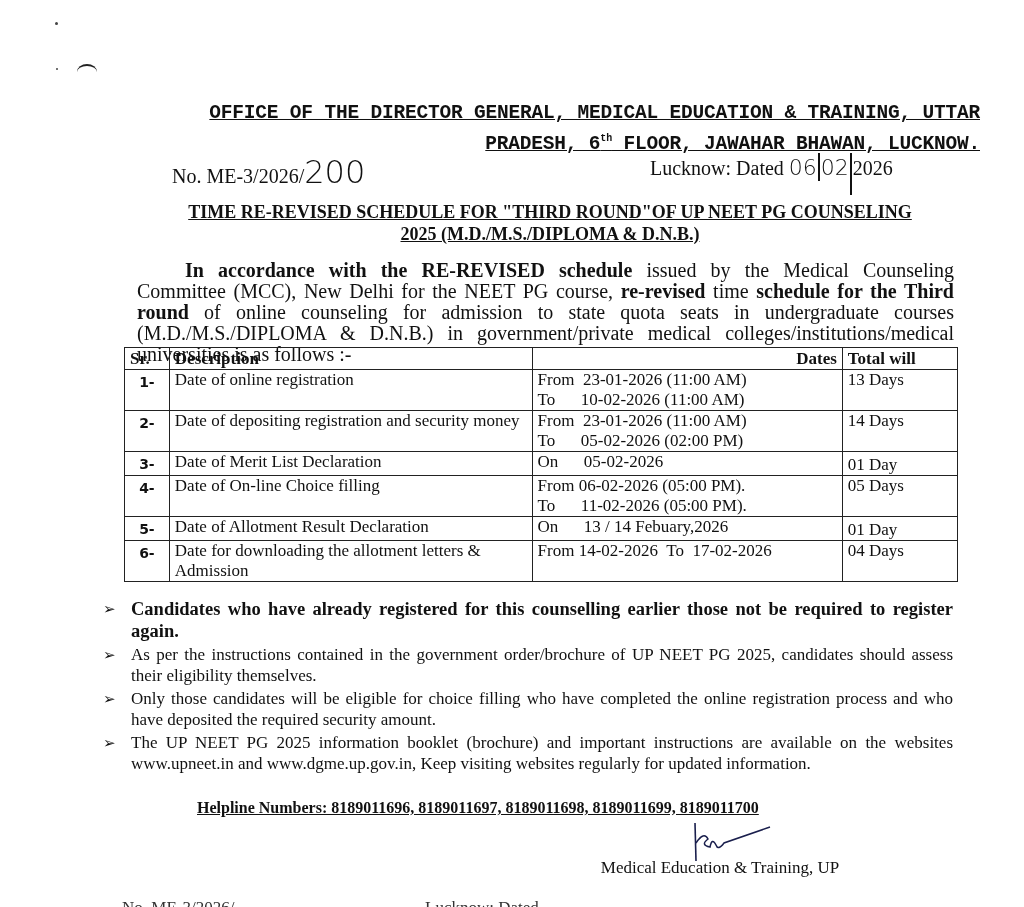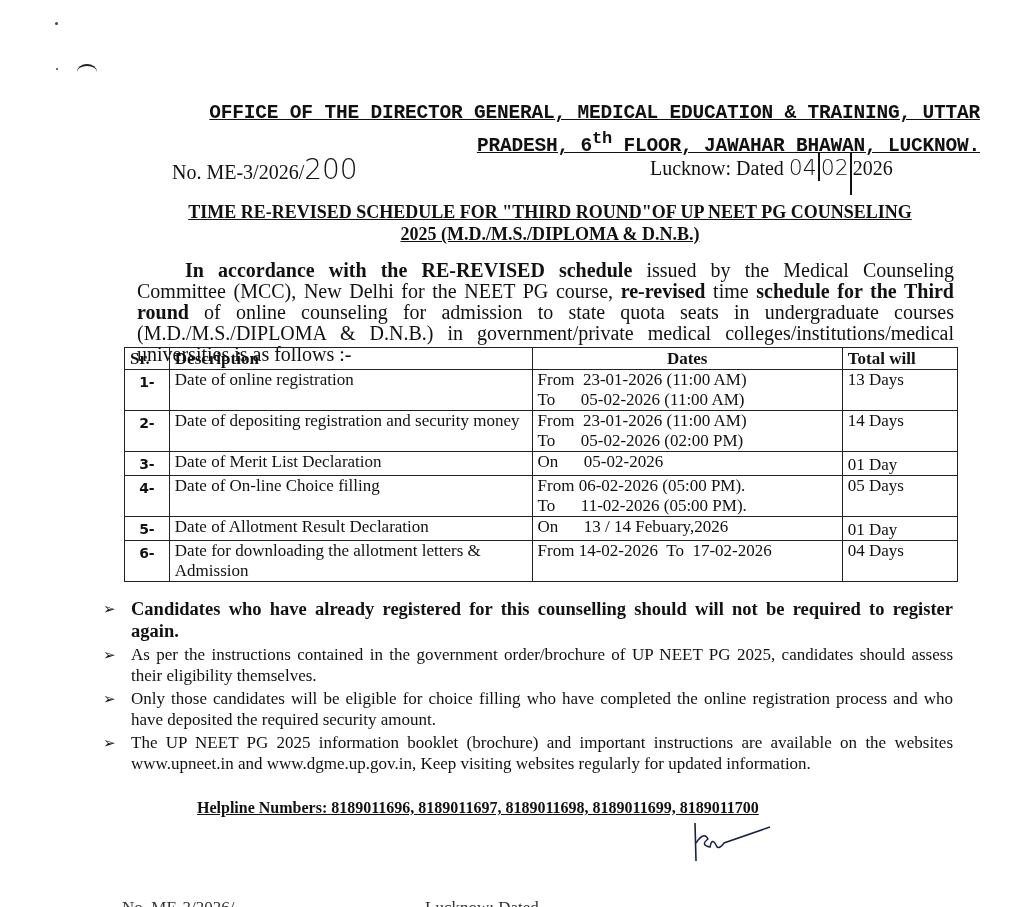--- a/index.html
+++ b/index.html
@@ -11,44 +11,44 @@
   .specks .dot { position: absolute; background: #444; border-radius: 50%; }
   .arc {
     position: absolute; left: 77px; top: 64px; width: 20px; height: 14px;
     border-top: 2px solid #222; border-radius: 50% 50% 0 0;
   }
   .hdr {
     left: 120px; width: 860px; text-align: right; font-weight: bold;
     text-decoration: underline; font-size: 19.5px; line-height: 23px;
     font-family: Liberation Mono, monospace; letter-spacing: -0.2px;
   }
-  .hdr sup { font-size: 17px; }
+  .hdr sup { font-size: 10px; }
   .refline { left: 172px; top: 153px; font-size: 20px; }
-  .refline .hand { font-family: "DejaVu Sans", sans-serif; font-size: 28px; font-weight: 300; }
+  .refline .hand { font-family: "DejaVu Sans", sans-serif; font-size: 32px; font-weight: 300; }
   .dateline { left: 650px; top: 153px; font-size: 20px; }
   .dateline .hand { font-family: "DejaVu Sans", sans-serif; font-size: 22px; font-weight: 300; }
   .dateline .bar { display: inline-block; width: 2px; height: 28px; background: #111; vertical-align: -6px; margin: 0 1px; }
   .dateline .bar.long { height: 42px; vertical-align: -20px; }
   .title {
     left: 120px; top: 201px; width: 860px; text-align: center; font-weight: bold;
     text-decoration: underline; font-size: 18px; line-height: 22px;
   }
   .para {
     left: 137px; top: 260px; width: 817px; font-size: 20px; line-height: 21px; text-align: justify;
   }
   .para .indent { display: inline-block; width: 48px; }
   table.sched {
     position: absolute; left: 124px; top: 347px; width: 834px;
     border-collapse: collapse; font-size: 17px; line-height: 20px;
   }
   table.sched th, table.sched td {
     border: 1.5px solid #222; vertical-align: top; padding: 0 5px; text-align: left;
   }
   table.sched th { font-weight: bold; padding-top: 1px; }
-  table.sched th.c-dates { text-align: center; }
+  table.sched th.c-dates { text-align: right; }
   table.sched td.sr {
     font-family: "DejaVu Sans", sans-serif; font-weight: bold; font-size: 14px; text-align: center;
     padding-top: 2px;
   }
   .col-sr { width: 34px; } .col-desc { width: 355px; } .col-dates { width: 300px; } .col-days { width: 105px; }
   .dl { display: block; white-space: pre; }
   .bullets { left: 103px; top: 598px; width: 850px; font-size: 17px; line-height: 21px; }
   .bullet { display: flex; margin-bottom: 2px; }
   .bullet .mark { width: 28px; flex: none; font-family: "DejaVu Sans", sans-serif; font-size: 15px; padding-top: 1px; }
   .bullet .txt { flex: 1; text-align: justify; }
@@ -75,21 +75,21 @@
 
 <div class="abs hdr" style="top:102px;">OFFICE OF THE DIRECTOR GENERAL, MEDICAL EDUCATION &amp; TRAINING, UTTAR</div>
 <div class="abs hdr" style="top:127px;"><span>PRADESH, 6</span><sup>th</sup><span> FLOOR, JAWAHAR BHAWAN, LUCKNOW.</span></div>
 
 <div class="abs refline">
   <span>No. ME-3/2026/</span><span class="hand">200</span>
 </div>
 
 <div class="abs dateline">
   <span>Lucknow: Dated</span>
-  <span class="hand">04</span><span class="bar"></span><span class="hand">02</span><span class="bar long"></span><span>2026</span>
+  <span class="hand">06</span><span class="bar"></span><span class="hand">02</span><span class="bar long"></span><span>2026</span>
 </div>
 
 <div class="abs title">
   <div>TIME RE-REVISED SCHEDULE FOR "THIRD ROUND"OF UP NEET PG COUNSELING</div>
   <div>2025 (M.D./M.S./DIPLOMA &amp; D.N.B.)</div>
 </div>
 
 <div class="abs para"><span class="indent"></span><b>In accordance with the RE-REVISED schedule</b><span> issued by the Medical Counseling Committee (MCC), New Delhi for the NEET PG course, </span><b>re-revised</b><span> time </span><b>schedule for the Third round</b><span> of online counseling for admission to state quota seats in undergraduate courses (M.D./M.S./DIPLOMA &amp; D.N.B.) in government/private medical colleges/institutions/medical universities is as follows :-</span></div>
 
 <table class="sched">
@@ -100,21 +100,21 @@
       <th class="col-dates c-dates">Dates</th>
       <th class="col-days">Total will</th>
     </tr>
   </thead>
   <tbody id="sched-body">
       <tr>
         <td class="sr">1-</td>
         <td>Date of online registration</td>
         <td>
           <span class="dl">From  23-01-2026 (11:00 AM)</span>
-          <span class="dl">To      05-02-2026 (11:00 AM)</span>
+          <span class="dl">To      10-02-2026 (11:00 AM)</span>
         </td>
         <td>13 Days</td>
       </tr>
       <tr>
         <td class="sr">2-</td>
         <td>Date of depositing registration and security money</td>
         <td>
           <span class="dl">From  23-01-2026 (11:00 AM)</span>
           <span class="dl">To      05-02-2026 (02:00 PM)</span>
         </td>
@@ -152,21 +152,21 @@
           <span class="dl">From 14-02-2026  To  17-02-2026</span>
         </td>
         <td>04 Days</td>
       </tr>
     </tbody>
 </table>
 
 <div class="abs bullets">
   <div class="bullet bold">
     <span class="mark">➢</span>
-    <span class="txt">Candidates who have already registered for this counselling should will not be required to register again.</span>
+    <span class="txt">Candidates who have already registered for this counselling earlier those not be required to register again.</span>
   </div>
   <div class="bullet">
     <span class="mark">➢</span>
     <span class="txt">As per the instructions contained in the government order/brochure of UP NEET PG 2025, candidates should assess their eligibility themselves.</span>
   </div>
   <div class="bullet">
     <span class="mark">➢</span>
     <span class="txt">Only those candidates will be eligible for choice filling who have completed the online registration process and who have deposited the required security amount.</span>
   </div>
   <div class="bullet">
@@ -176,16 +176,17 @@
 </div>
 
 <div class="abs helpline">Helpline Numbers: 8189011696, 8189011697, 8189011698, 8189011699, 8189011700</div>
 
 <svg class="abs sig" width="90" height="40" viewBox="0 0 90 40">
   <path d="M5 0 L6 38" stroke="#1a1f4d" stroke-width="1.6" fill="none"></path>
   <path d="M6 20 Q14 8 18 16 Q10 22 20 24 Q22 14 26 22 Q28 28 34 20 L80 4" stroke="#1a1f4d" stroke-width="1.5" fill="none"></path>
 </svg>
 
 <div class="abs signer">
+  <div>Medical Education &amp; Training, UP</div>
 </div>
 
 <div class="abs footer-cut">No. ME-3/2026/</div>
 <div class="abs footer-cut2">Lucknow: Dated</div>
 
 </body></html>

